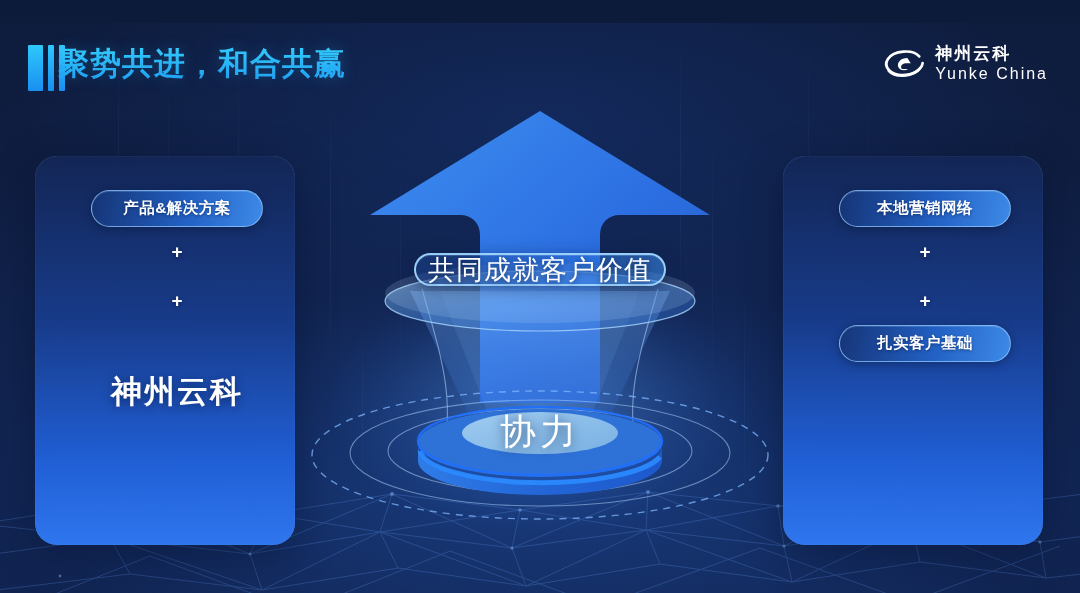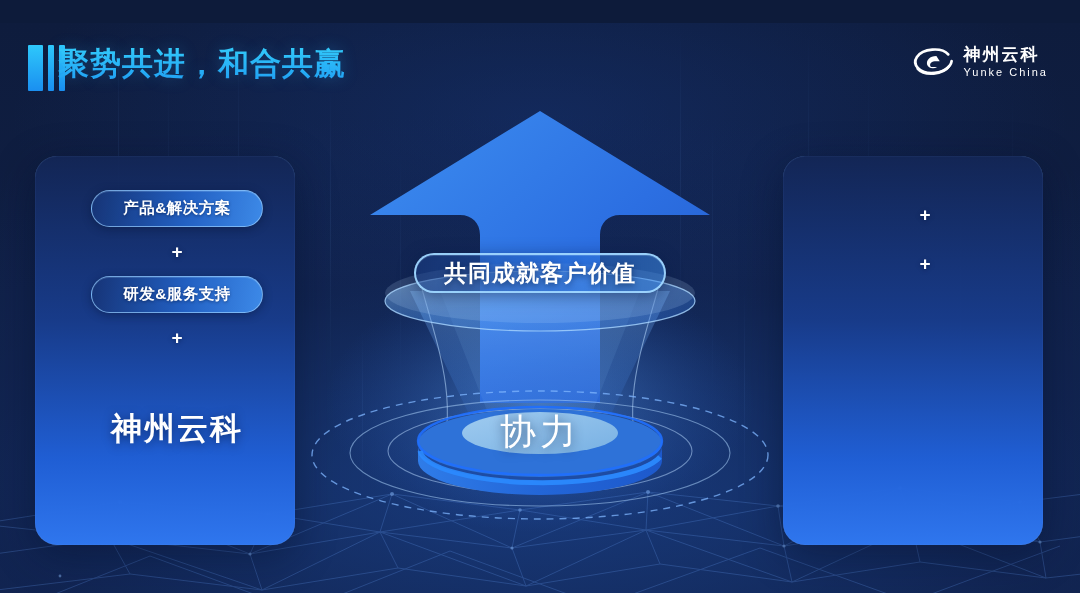--- a/index.html
+++ b/index.html
@@ -51,21 +51,21 @@
     background:linear-gradient(180deg,#36d2fb 0%,#1f9bf2 100%);
     -webkit-background-clip:text; background-clip:text; -webkit-text-fill-color:transparent;
     text-shadow:0 0 16px rgba(45,180,255,.25);
     white-space:nowrap;
   }
 
   .logo { position:absolute; right:32px; top:22px; display:flex; align-items:center; gap:9px; }
   .logo-mark { width:44px; height:34px; flex:0 0 auto; }
   .logo-text { display:flex; flex-direction:column; line-height:1; }
   .logo-cn { font-size:17px; font-weight:700; color:#ffffff; letter-spacing:2px; }
-  .logo-en { font-size:11px; color:#ffffff; letter-spacing:2px; margin-top:4px; }
+  .logo-en { font-size:16px; color:#ffffff; letter-spacing:2px; margin-top:4px; }
 
   
   .panel {
     position:absolute; width:260px; height:389px; top:133px;
     border-radius:22px;
     background:linear-gradient(180deg, rgba(19,38,86,0.92) 0%, rgba(24,60,140,0.95) 42%, rgba(32,96,216,0.97) 78%, #2f76ee 100%);
     box-shadow:0 10px 40px rgba(4,14,40,.45), inset 0 0 1px rgba(140,190,255,.5);
     overflow:hidden;
   }
   .panel.left  { left:35px; }
@@ -93,26 +93,26 @@
   .spacer-a { height:34px; }   
   .gap-plus { height:15px; }
   .spacer-b { height:46px; }
 
   
   .center { position:absolute; left:290px; top:80px; width:500px; height:450px; }
   .center svg { position:absolute; left:0; top:0; }
 
   .center-pill {
     position:absolute; left:124px; top:150px;
-    width:252px; height:40px; border-radius:24px;
+    width:252px; height:33px; border-radius:24px;
     display:flex; align-items:center; justify-content:center;
     background:linear-gradient(100deg, rgba(26,62,136,.55) 0%, rgba(40,108,210,.55) 60%, rgba(60,140,235,.55) 100%);
     border:2px solid rgba(160,215,255,.95);
     box-shadow:0 3px 16px rgba(8,26,70,.5), inset 0 1px 0 rgba(200,232,255,.2);
-    font-size:23px; font-weight:700; color:#fff; letter-spacing:1px;
+    font-size:27px; font-weight:400; color:#fff; letter-spacing:1px;
     text-shadow:0 2px 6px rgba(0,22,64,.6);
     white-space:nowrap;
   }
   .center-word {
     position:absolute; left:0; right:0; top:305px;
     text-align:center;
     font-size:36px; font-weight:400; color:#ffffff; letter-spacing:4px;
     text-shadow:0 2px 12px rgba(2,18,56,.6);
   }
 </style>
@@ -199,38 +199,39 @@
     </div>
   </div>
 
   <div class="panel left">
     <div class="panel-inner">
       <div class="spacer-a"></div>
       <div class="chip">产品&amp;解决方案</div>
       <div class="gap-plus"></div>
       <div class="plus">+</div>
       <div class="gap-plus"></div>
-      <div class="chip">研发&amp;服务支持</div>
       <div class="gap-plus"></div>
       <div class="plus">+</div>
       <div class="gap-plus"></div>
       <div class="spacer-b"></div>
       <div class="panel-name">神州云科</div>
     </div>
   </div>
 
   <div class="panel right">
     <div class="panel-inner">
       <div class="spacer-a"></div>
+      <div class="chip">本地营销网络</div>
       <div class="gap-plus"></div>
       <div class="plus">+</div>
       <div class="gap-plus"></div>
       <div class="gap-plus"></div>
       <div class="plus">+</div>
       <div class="gap-plus"></div>
+      <div class="chip">扎实客户基础</div>
       <div class="spacer-b"></div>
     </div>
   </div>
 
   <div class="center">
 
     <svg width="500" height="450" viewBox="0 0 500 450">
       <defs>
         <linearGradient id="arrowGrad" x1="0" y1="0" x2="1" y2="1">
           <stop offset="0%" stop-color="#3d8ef0"></stop>

